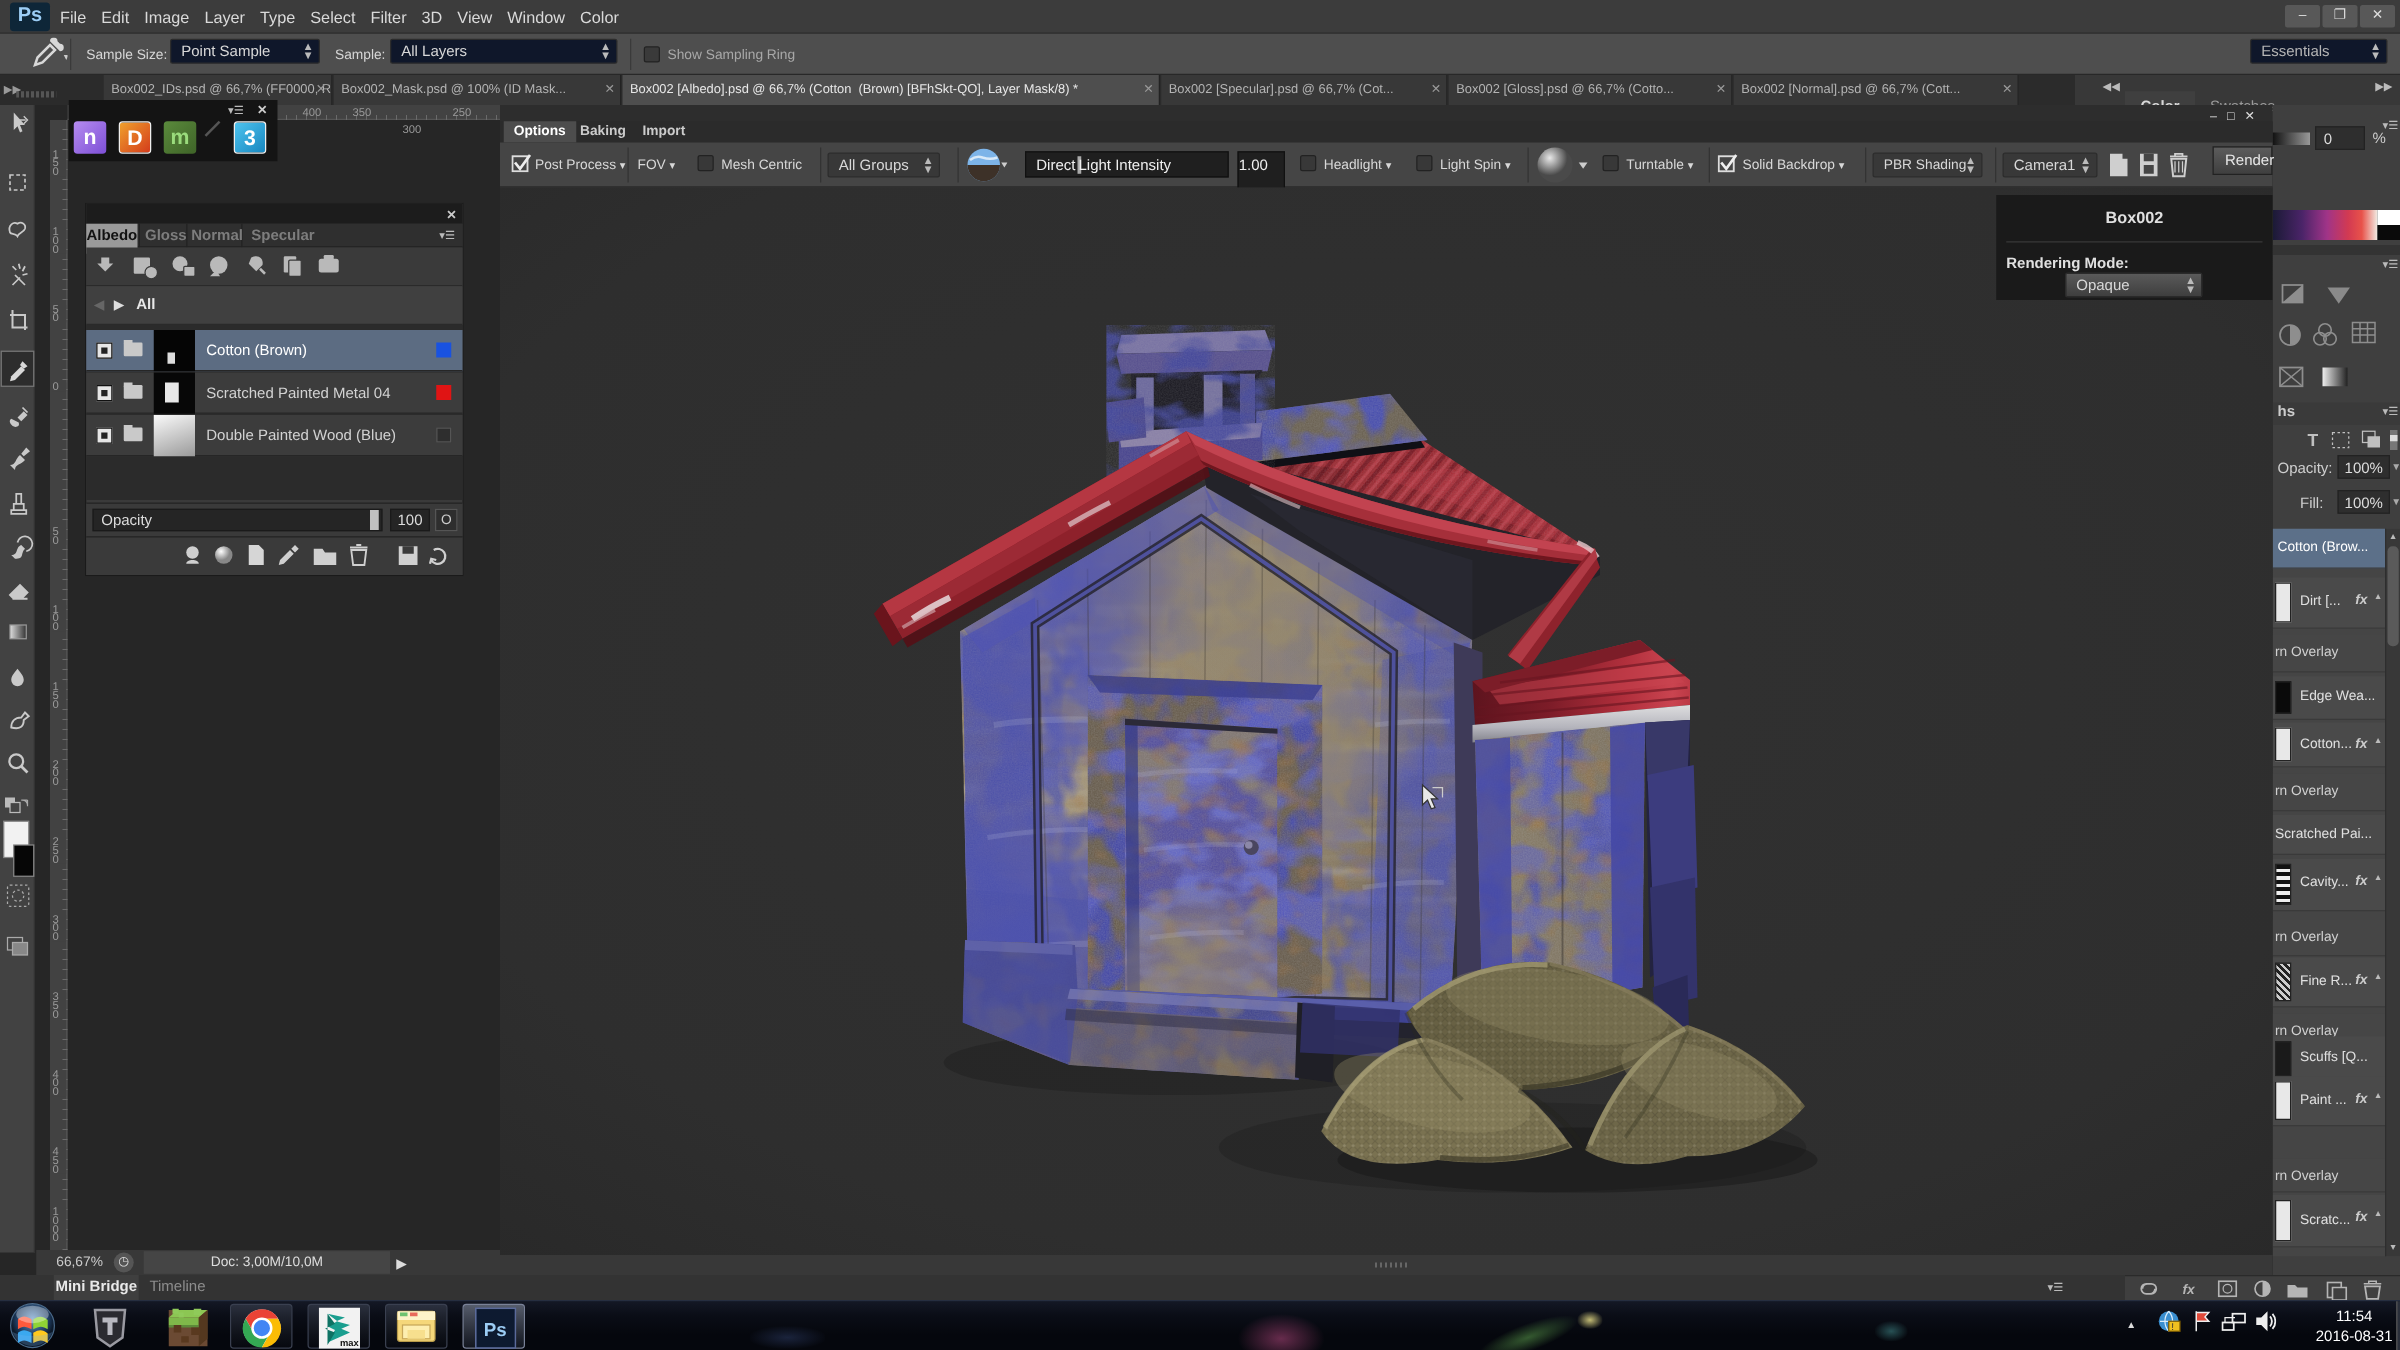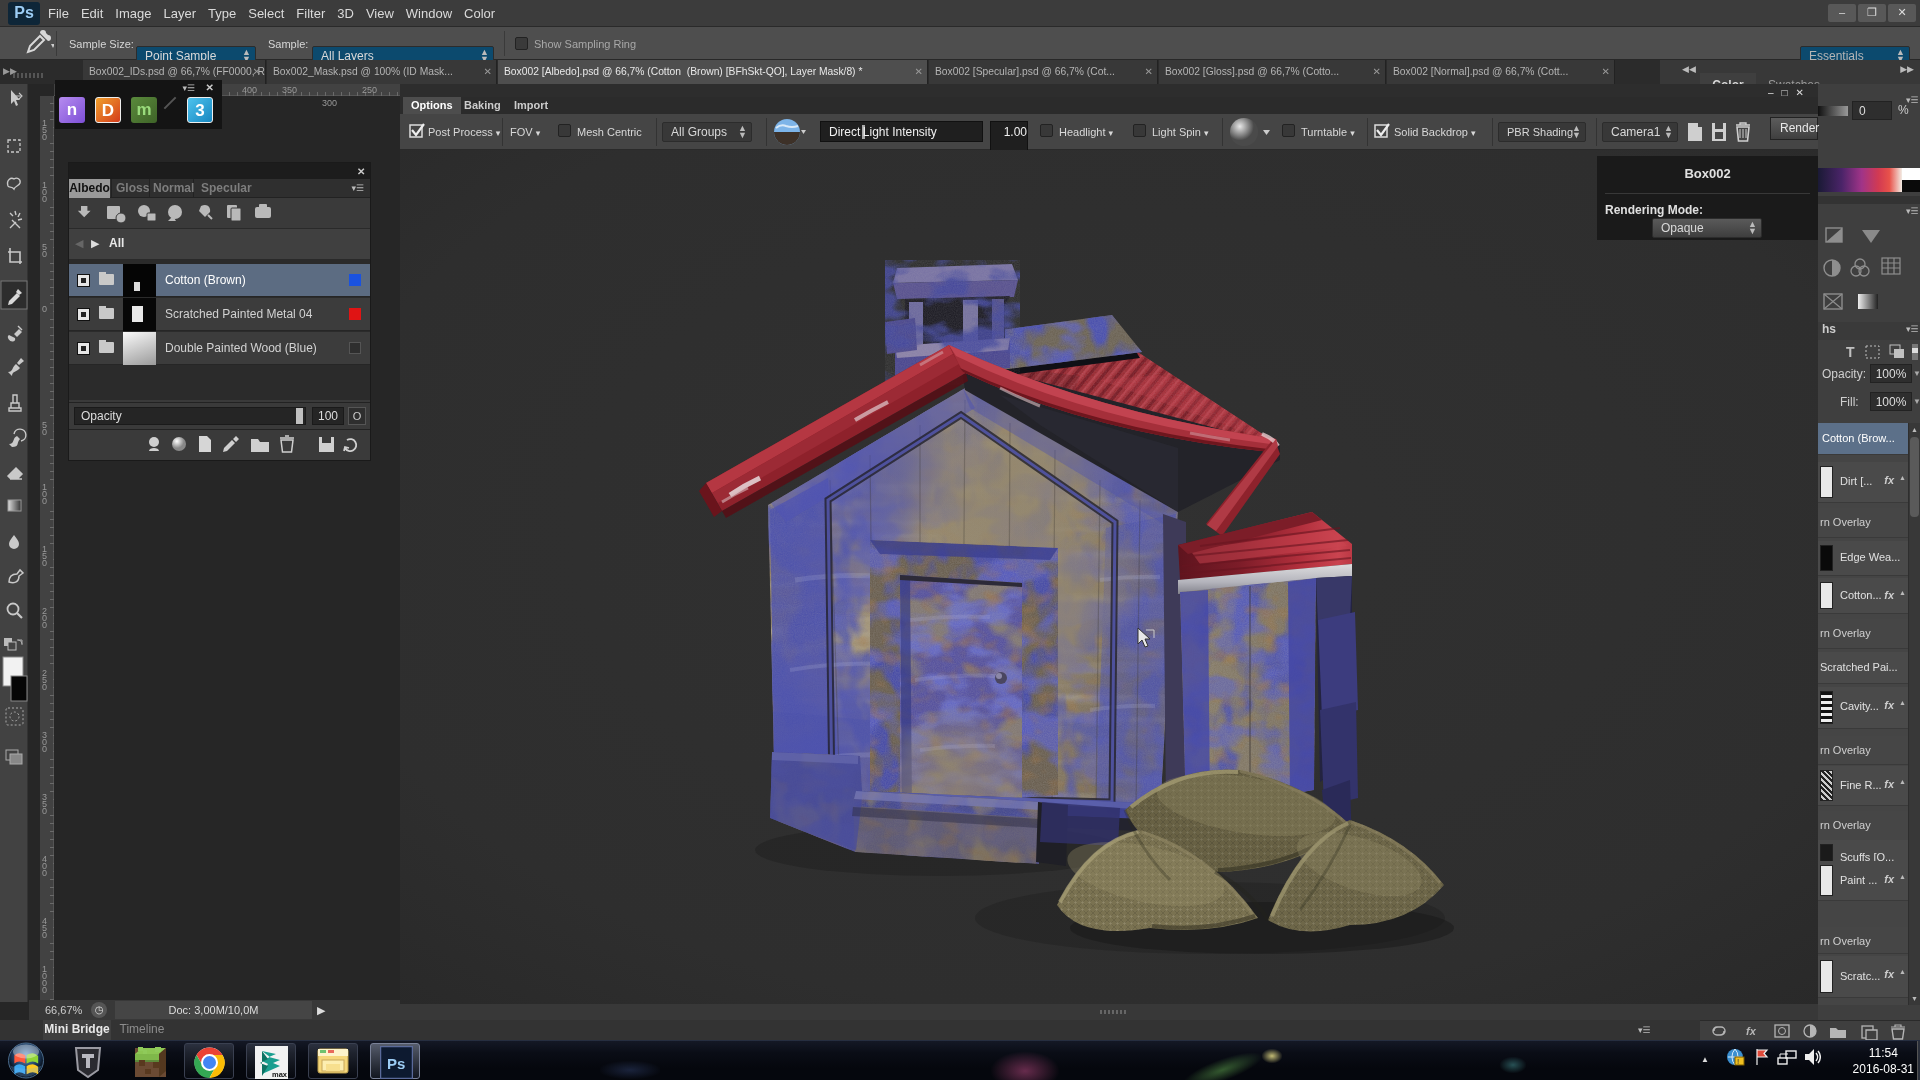--- a/index.html
+++ b/index.html
@@ -12,21 +12,21 @@
 #menubar { left:0; top:0; width:1920px; height:27px; background:#3c3c3c; border-bottom:1px solid #2a2a2a; }
 #menubar .ps { position:absolute; left:8px; top:2px; width:32px; height:23px; color:#9ccdf5; font-weight:bold; font-size:16px; background:#0e2638; border-radius:3px; text-align:center; line-height:22px; }
 #menubar .items { position:absolute; left:48px; top:6px; color:#dadada; font-size:13px; }
 #menubar .items span { margin-right:12px; }
 #winbtns { position:absolute; right:4px; top:2px; }
 #winbtns div { display:inline-block; width:28px; height:18px; background:#585858; margin-left:2px; color:#ddd; font-size:11px; text-align:center; line-height:17px; border-radius:2px;}
 
 
 #optionsbar { left:0; top:27px; width:1920px; height:33px; background:#4e4e4e; border-bottom:1px solid #282828;}
 .obtext { position:absolute; color:#d6d6d6; font-size:11px; top:11px; }
-.dropbox { position:absolute; top:19px; height:20px; background:#0c4a6e; border:1px solid #2c2c2c; border-radius:2px; color:#d8d8d8; font-size:12px; line-height:18px; padding-left:8px; }
+.dropbox { position:absolute; top:4px; height:20px; background:#0f172a; border:1px solid #2c2c2c; border-radius:2px; color:#d8d8d8; font-size:12px; line-height:18px; padding-left:8px; }
 .dropbox .ud { position:absolute; right:4px; top:2px; color:#bbb; font-size:9px; line-height:7px;}
 .cb { position:absolute; width:13px; height:13px; background:#3a3a3a; border:1px solid #222; border-radius:2px;}
 
 
 #tabbar { left:0; top:60px; width:1920px; height:24px; background:#2b2b2b; }
 .dtab { position:absolute; top:0; height:24px; background:#383838; border-right:1px solid #222; color:#b4b4b4; font-size:10.3px; line-height:23px; padding:0 16px 0 6px; white-space:nowrap; overflow:hidden; }
 .dtab.active { background:#4e4e4e; color:#e8e8e8; }
 .dtab .x { position:absolute; right:4px; top:0; color:#999; font-size:10px; }
 
 
@@ -343,21 +343,21 @@
           <span class="larr">▲</span>
         </div>
       <div class="erow" style="top:313px;height:29px">rn Overlay</div>
       <div class="lrow" style="top:343px;height:40px">
           <div class="lthumb" style="background:repeating-linear-gradient(45deg,#222 0 2px,#ccc 2px 4px)"></div>
           <span class="lname" style="left:22px;top:13px">Fine R...</span>
           <span class="lfx">fx</span>
           <span class="larr">▲</span>
         </div>
       <div class="erow" style="top:388px;height:30px">rn Overlay</div>
-      <div class="lrow" style="top:417px;height:37px">
+      <div class="lrow" style="top:406px;height:37px">
           <div class="lthumb" style="background:#1a1a1a"></div>
           <span class="lname" style="left:22px;top:11px">Scuffs [Q...</span>
         </div>
       <div class="lrow" style="top:438px;height:40px">
           <div class="lthumb"></div>
           <span class="lname" style="left:22px;top:13px">Paint ...</span>
           <span class="lfx">fx</span>
           <span class="larr">▲</span>
         </div>
       <div class="erow" style="top:504px;height:27px">rn Overlay</div>
@@ -498,21 +498,21 @@
       <div class="vsep" style="left:256px"></div>
       <div class="dropbox" style="left:262px;top:8px;width:90px;background:#383838">All Groups<span class="ud">▲<br>▼</span></div>
       <div class="vsep" style="left:366px"></div>
       <svg class="abs" style="left:372px;top:4px" width="34" height="29">
           <circle cx="15" cy="14" r="13" fill="#7db4e8"></circle>
           <path d="M2 14 a13 13 0 0 0 26 0 z" fill="#3d3128"></path>
           <path d="M4 10 q5-4 10-2 q6 2 12 0" stroke="#fff" stroke-width="2" fill="none" opacity="0.7"></path>
           <path d="M31 12 l5 0 -2.5 4z" fill="#ccc" transform="translate(-2,0)"></path>
         </svg>
       <div class="abs" style="left:420px;top:7px;width:163px;height:21px;background:#1f1f1f;border:1px solid #111;color:#f0f0f0;font-size:12px;line-height:20px;padding-left:8px">Direct <span style="background:#aaa;color:#aaa;margin-left:-2px;margin-right:-2px">|</span>Light Intensity</div>
-      <div class="abs" style="left:590px;top:7px;width:38px;height:34px;background:#1f1f1f;border:1px solid #111;color:#f0f0f0;font-size:12px;line-height:20px;text-align:right">1.00</div>
+      <div class="abs" style="left:590px;top:7px;width:38px;height:34px;background:#1f1f1f;border:1px solid #111;color:#f0f0f0;font-size:12px;line-height:20px;text-align:left">1.00</div>
       <div class="cb" style="left:640px;top:10px;background:#383838"></div>
       <div class="vt" style="left:659px">Headlight <span style="font-size:9px">▾</span></div>
       <div class="cb" style="left:733px;top:10px;background:#383838"></div>
       <div class="vt" style="left:752px">Light Spin <span style="font-size:9px">▾</span></div>
       <div class="vsep" style="left:822px"></div>
       <svg class="abs" style="left:828px;top:3px" width="44" height="31">
           <circle cx="16" cy="15" r="14" fill="url(#matg)"></circle>
           <path d="M35 13 l7 0 -3.5 5z" fill="#ccc"></path>
           <defs>
             <radialGradient id="matg" cx="0.35" cy="0.3">

